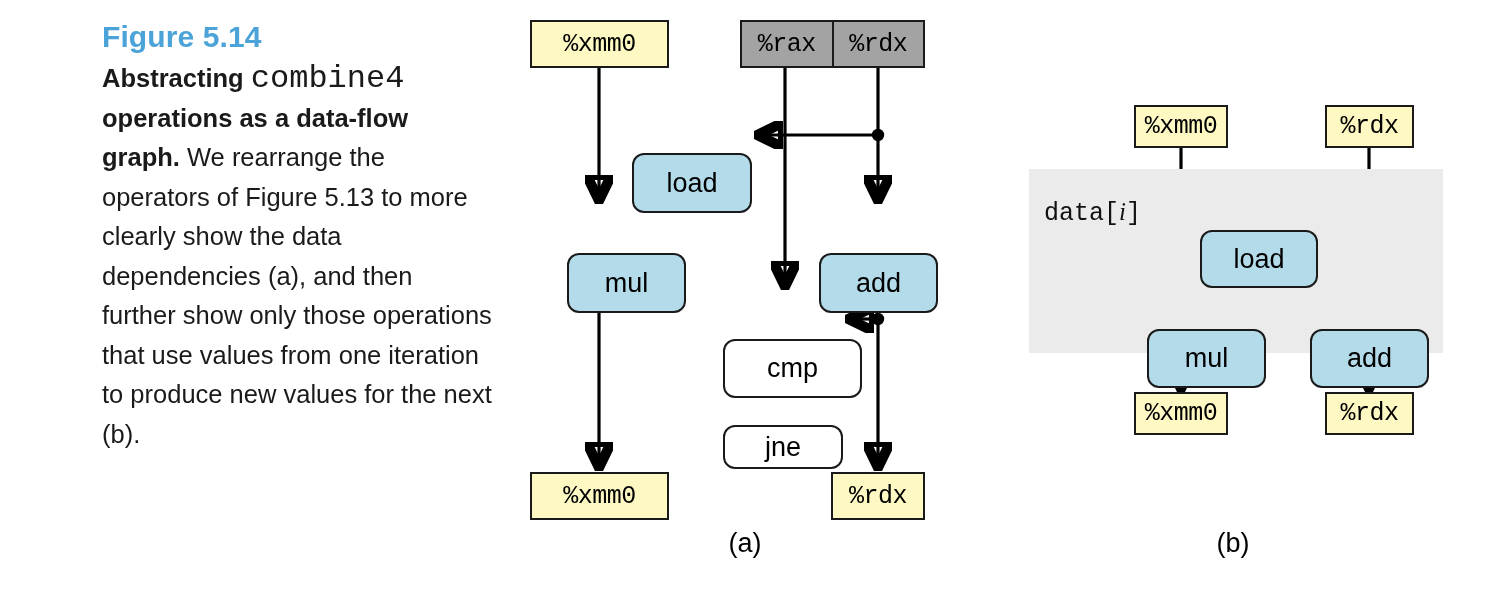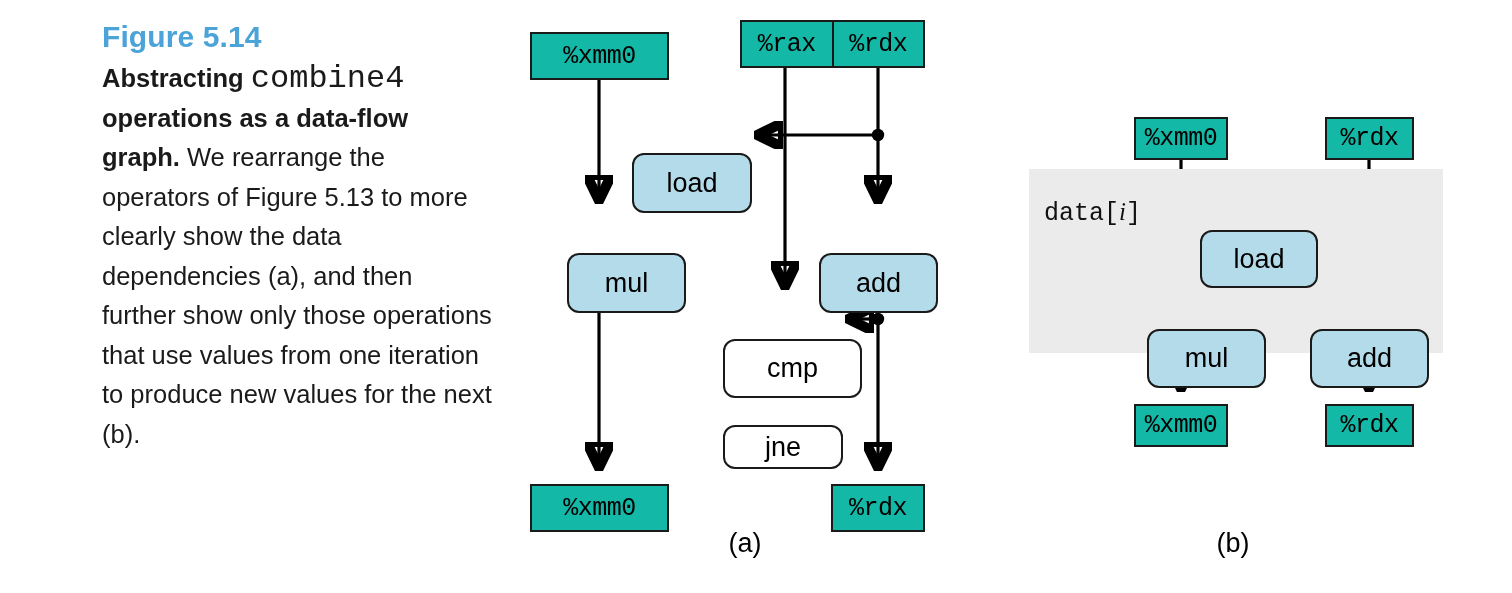--- a/index.html
+++ b/index.html
@@ -52,34 +52,33 @@
   .node {
     position: absolute;
     box-sizing: border-box;
     display: flex;
     align-items: center;
     justify-content: center;
     color: #000;
   }
   
   .reg {
-    background: #14b8a6;
+    background: #fef9c3;
     border: 2.5px solid #1a1a1a;
     font-family: "Liberation Mono", monospace;
     font-size: 25px;
     letter-spacing: -0.5px;
-    margin-top: 12px;
   }
   
   .regpair {
     position: absolute;
     box-sizing: border-box;
     display: flex;
     border: 2.5px solid #1a1a1a;
-    background: #14b8a6;
+    background: #a3a3a3;
   }
   .regpair .cell {
     flex: 1 1 0;
     display: flex;
     align-items: center;
     justify-content: center;
     font-family: "Liberation Mono", monospace;
     font-size: 25px;
     letter-spacing: -0.5px;
     color: #000;

